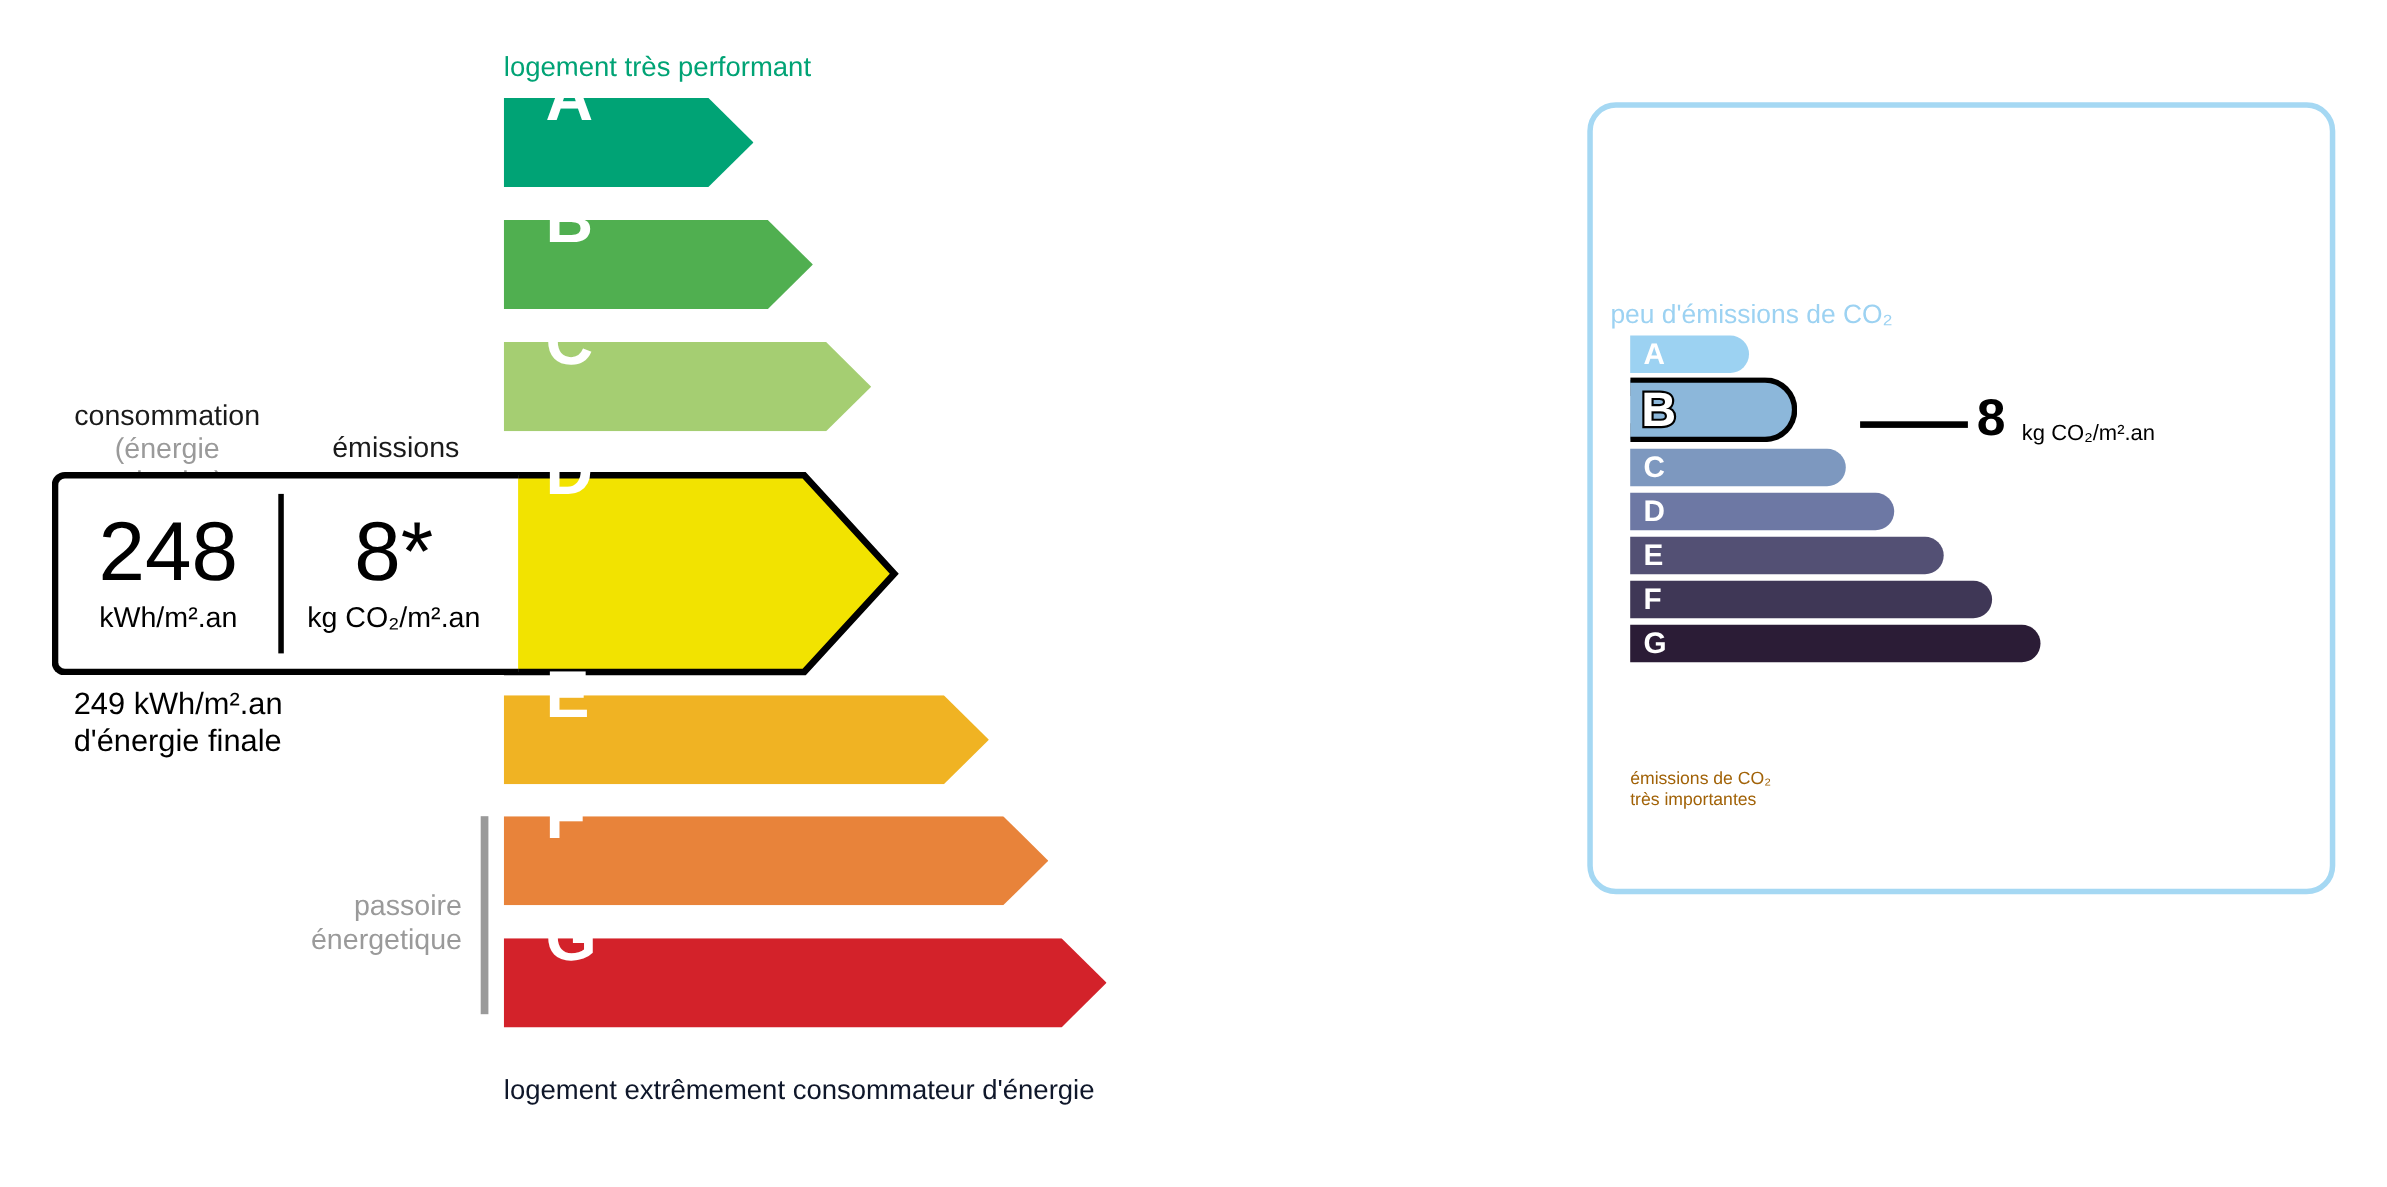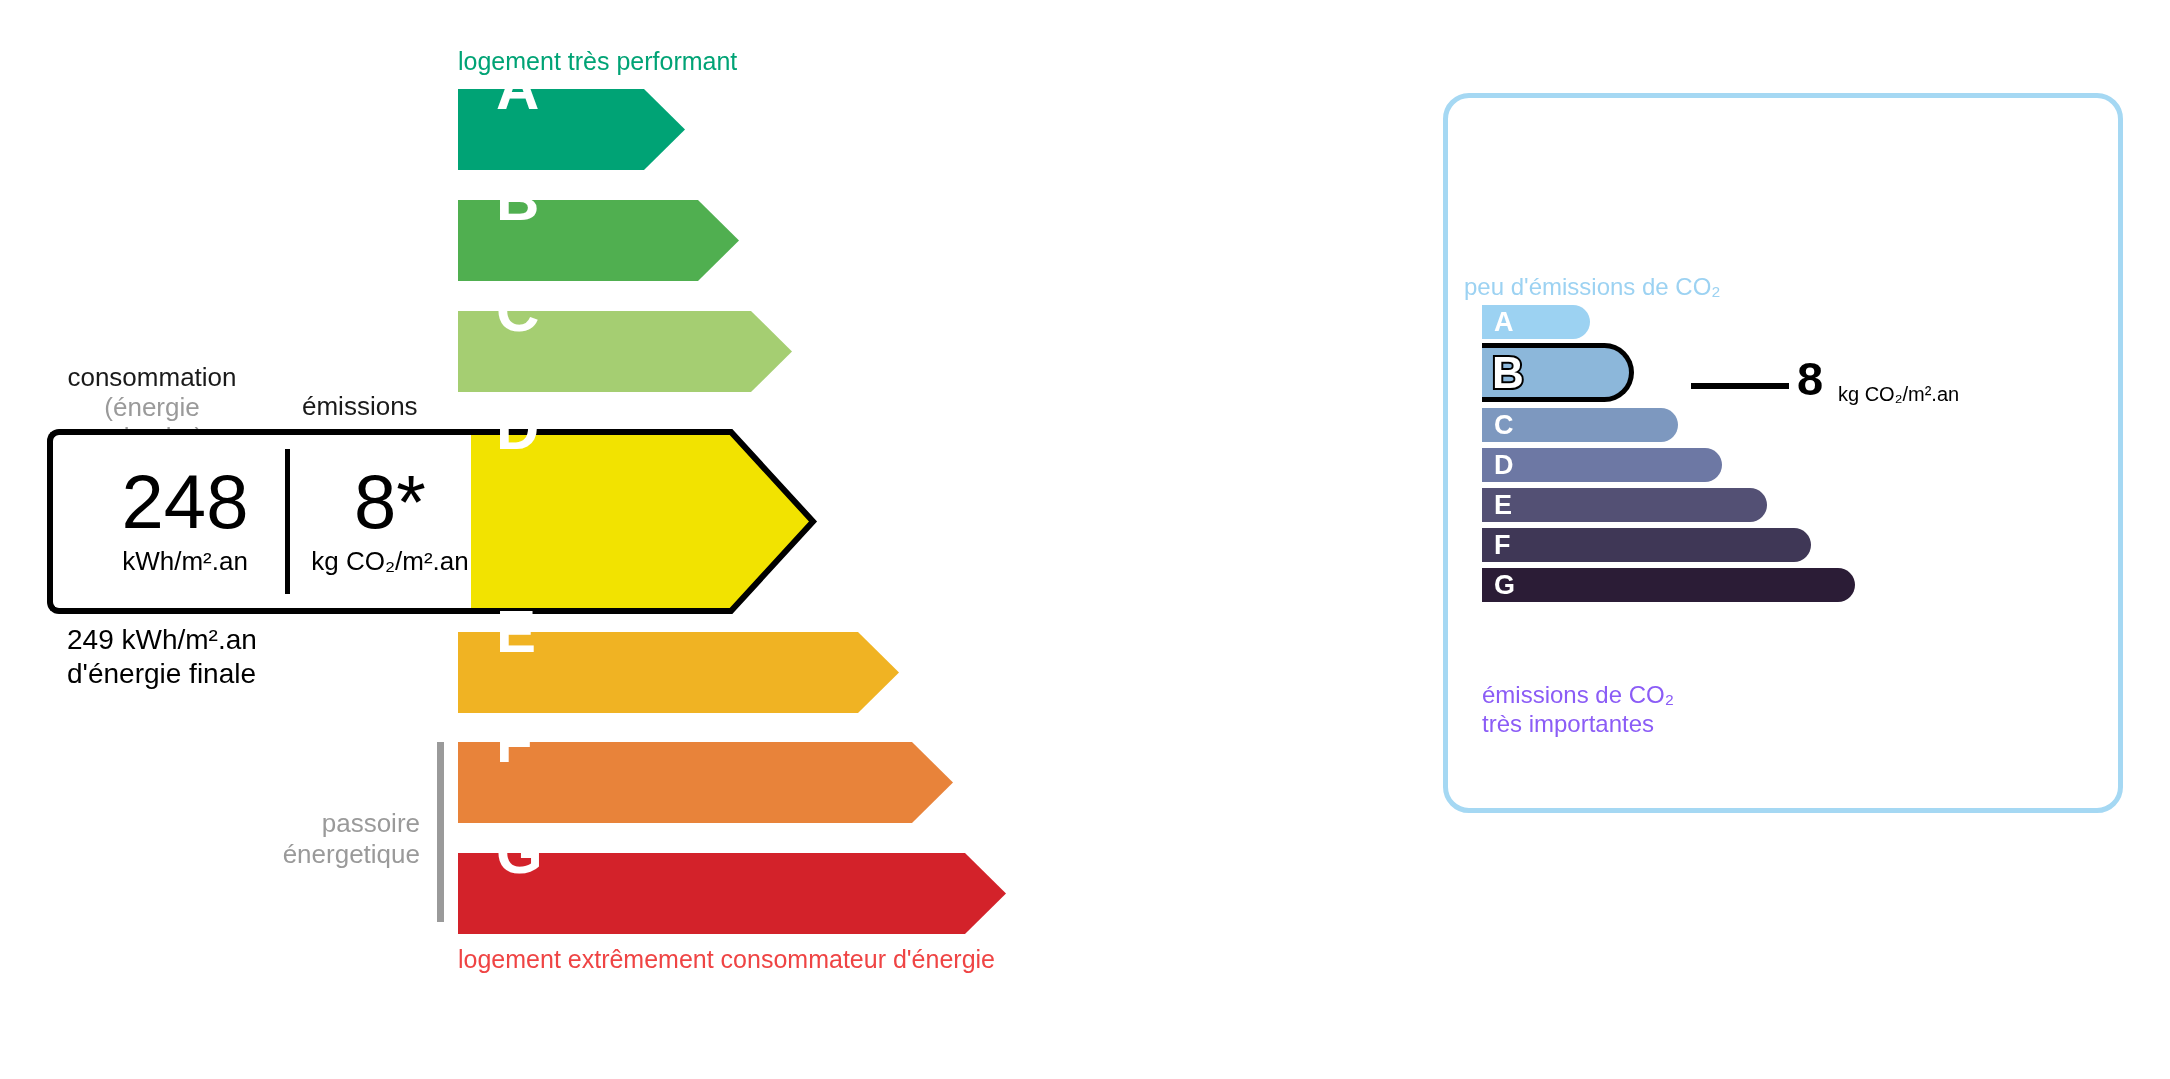--- a/index.html
+++ b/index.html
@@ -24,23 +24,23 @@
 
   .top-caption {
     position: absolute;
     left: 458px; top: 47px;
     font-size: 25px;
     color: #00A375;
     white-space: nowrap;
   }
   .bottom-caption {
     position: absolute;
-    left: 458px; top: 945px;
+    left: 458px; top: 977px;
     font-size: 25px;
-    color: #ef4444;
+    color: #0f172a;
     white-space: nowrap;
   }
 
   
   .arrow-row {
     position: absolute;
     left: 458px;
     height: 0;
   }
   .arrow {
@@ -78,21 +78,21 @@
     display: flex;
     z-index: 5;
   }
   .vb-cell {
     flex: 1 1 auto;
     display: flex;
     flex-direction: column;
     align-items: center;
     justify-content: center;
   }
-  .vb-cell.left  { width: 200px; flex: 0 0 200px; margin-left: 32px; }
+  .vb-cell.left  { width: 200px; flex: 0 0 200px; }
   .vb-cell.right { width: 200px; flex: 0 0 200px; }
   .vb-divider {
     width: 5px;
     background: #000000;
     margin: 14px 0;
     flex: 0 0 5px;
   }
   .vb-number {
     font-size: 76px;
     line-height: 0.95;
@@ -166,23 +166,23 @@
     line-height: 1.22;
   }
   #co2-top-caption {
     position: absolute;
     left: 16px; top: 175px;
     font-size: 24px;
     color: #9CD2F2;
   }
   #co2-bottom-caption {
     position: absolute;
-    left: 34px; top: 583px;
-    font-size: 24px;
-    color: #8b5cf6;
+    left: 34px; top: 601px;
+    font-size: 16px;
+    color: #a16207;
     line-height: 1.2;
   }
   .co2-bars {
     position: absolute;
     left: 34px; top: 207px;
   }
   .co2-bar {
     position: relative;
     height: 34px;
     border-radius: 0 17px 17px 0;

